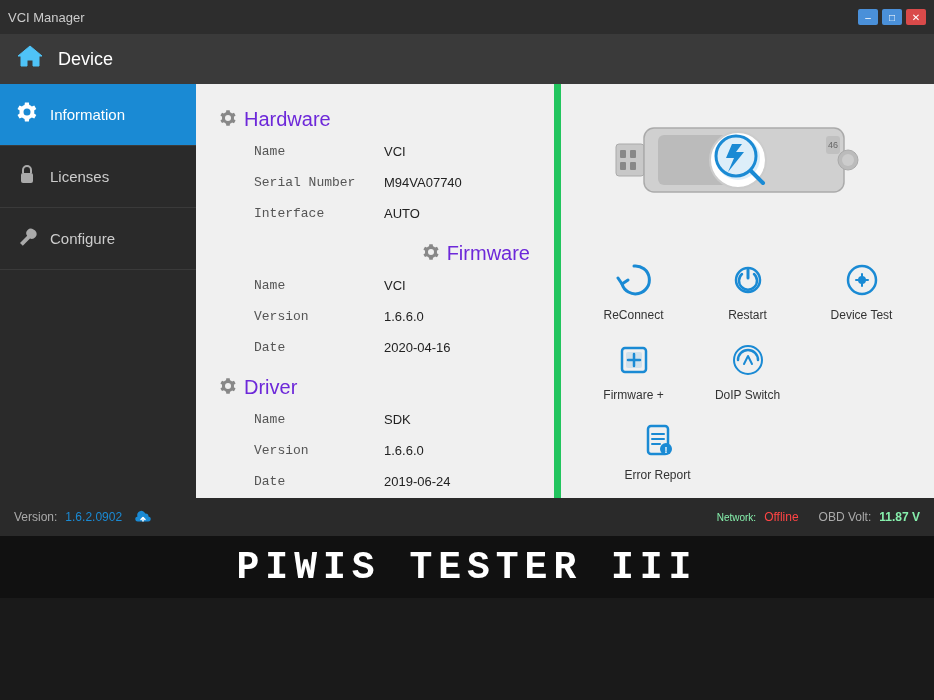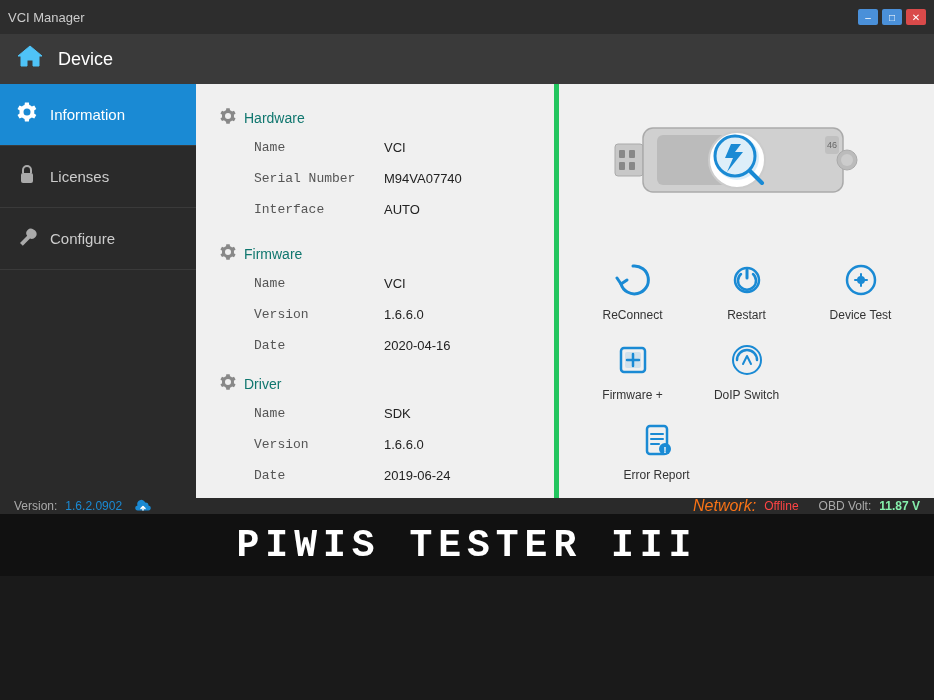--- a/index.html
+++ b/index.html
@@ -113,22 +113,22 @@
       display: flex;
       align-items: center;
       gap: 8px;
       margin-top: 4px;
     }
     .section-icon {
       color: #888;
       font-size: 15px;
     }
     .section-title {
-      color: #0f766e;
-      font-size: 14px;
+      color: #6d28d9;
+      font-size: 20px;
       font-weight: 500;
     }
     .info-row {
       display: flex;
       padding: 3px 0 3px 34px;
       gap: 0;
     }
     .info-label {
       color: #555;
       font-size: 13px;
@@ -143,21 +143,21 @@
 
     
     .right-panel {
       width: 380px;
       min-width: 380px;
       background: #f0f0f0;
       display: flex;
       flex-direction: column;
       align-items: center;
       padding: 10px 20px;
-      border-left: 5px solid #22c55e;
+      border-left: 7px solid #22c55e;
     }
 
     
     .device-image {
       width: 280px;
       height: 140px;
       position: relative;
       margin-bottom: 16px;
       margin-top: 6px;
     }
@@ -200,21 +200,21 @@
       justify-content: flex-start;
       padding-left: 0;
       width: 100%;
       max-width: 258px;
       margin-top: 4px;
     }
 
     
     .status-bar {
       width: 100%;
-      height: 16px;
+      height: 38px;
       background: #2a2a2a;
       display: flex;
       align-items: center;
       padding: 0 14px;
       gap: 8px;
     }
     .status-version-label {
       color: #aaa;
       font-size: 12px;
     }
@@ -222,23 +222,22 @@
       color: #1a8ad4;
       font-size: 12px;
     }
     .status-cloud-icon {
       color: #1a8ad4;
       font-size: 14px;
       margin-left: 4px;
     }
     .status-spacer { flex: 1; }
     .status-network-label {
-      color: #f97316;
-      font-size: 16px;
-      font-style: italic;
+      color: #86efac;
+      font-size: 10px;
     }
     .status-network-value {
       color: #ff4444;
       font-size: 12px;
     }
     .status-obd-label {
       color: #aaa;
       font-size: 12px;
       margin-left: 12px;
     }
@@ -335,21 +334,21 @@
     </div>
     <div class="info-row">
       <span class="info-label">Serial Number</span>
       <span class="info-value">M94VA07740</span>
     </div>
     <div class="info-row">
       <span class="info-label">Interface</span>
       <span class="info-value">AUTO</span>
     </div>
 
-    <div class="info-section" style="margin-top:14px;">
+    <div class="info-section" style="margin-top:8px;justify-content:flex-end;">
       <span class="section-icon">
         <svg width="16" height="16" viewBox="0 0 16 16" fill="#888">
           <path d="M8 5a3 3 0 1 0 0 6A3 3 0 0 0 8 5zm-6 3c0-.4.03-.8.1-1.2L.4 5.5l1.6-2.77 1.95.8A5.9 5.9 0 0 1 6 2.34L6.3 0.3h3.4l.3 2.04a5.9 5.9 0 0 1 2.05 1.19l1.95-.8L15.6 5.5l-1.7 1.3c.07.4.1.8.1 1.2s-.03.8-.1 1.2l1.7 1.3-1.6 2.77-1.95-.8a5.9 5.9 0 0 1-2.05 1.19l-.3 2.04H6.3l-.3-2.04A5.9 5.9 0 0 1 3.95 12.2l-1.95.8L.4 10.5l1.7-1.3A6 6 0 0 1 2 8z"></path>
         </svg>
       </span>
       <span class="section-title">Firmware</span>
     </div>
     <div class="info-row">
       <span class="info-label">Name</span>
       <span class="info-value">VCI</span>

